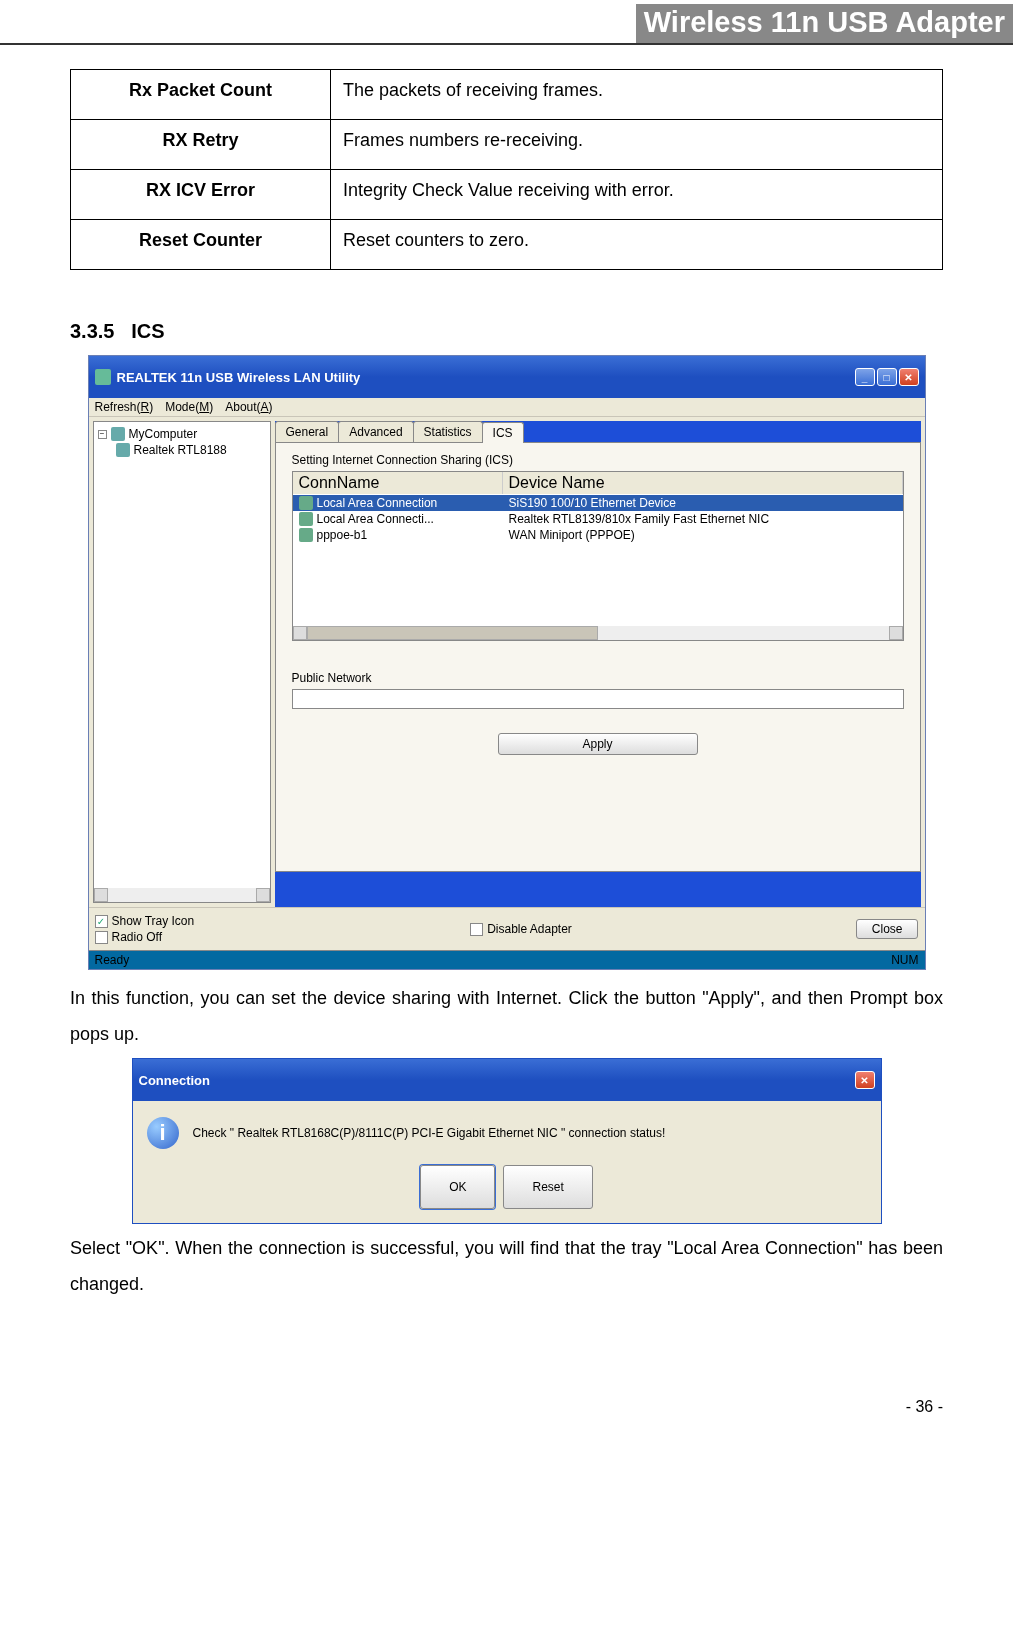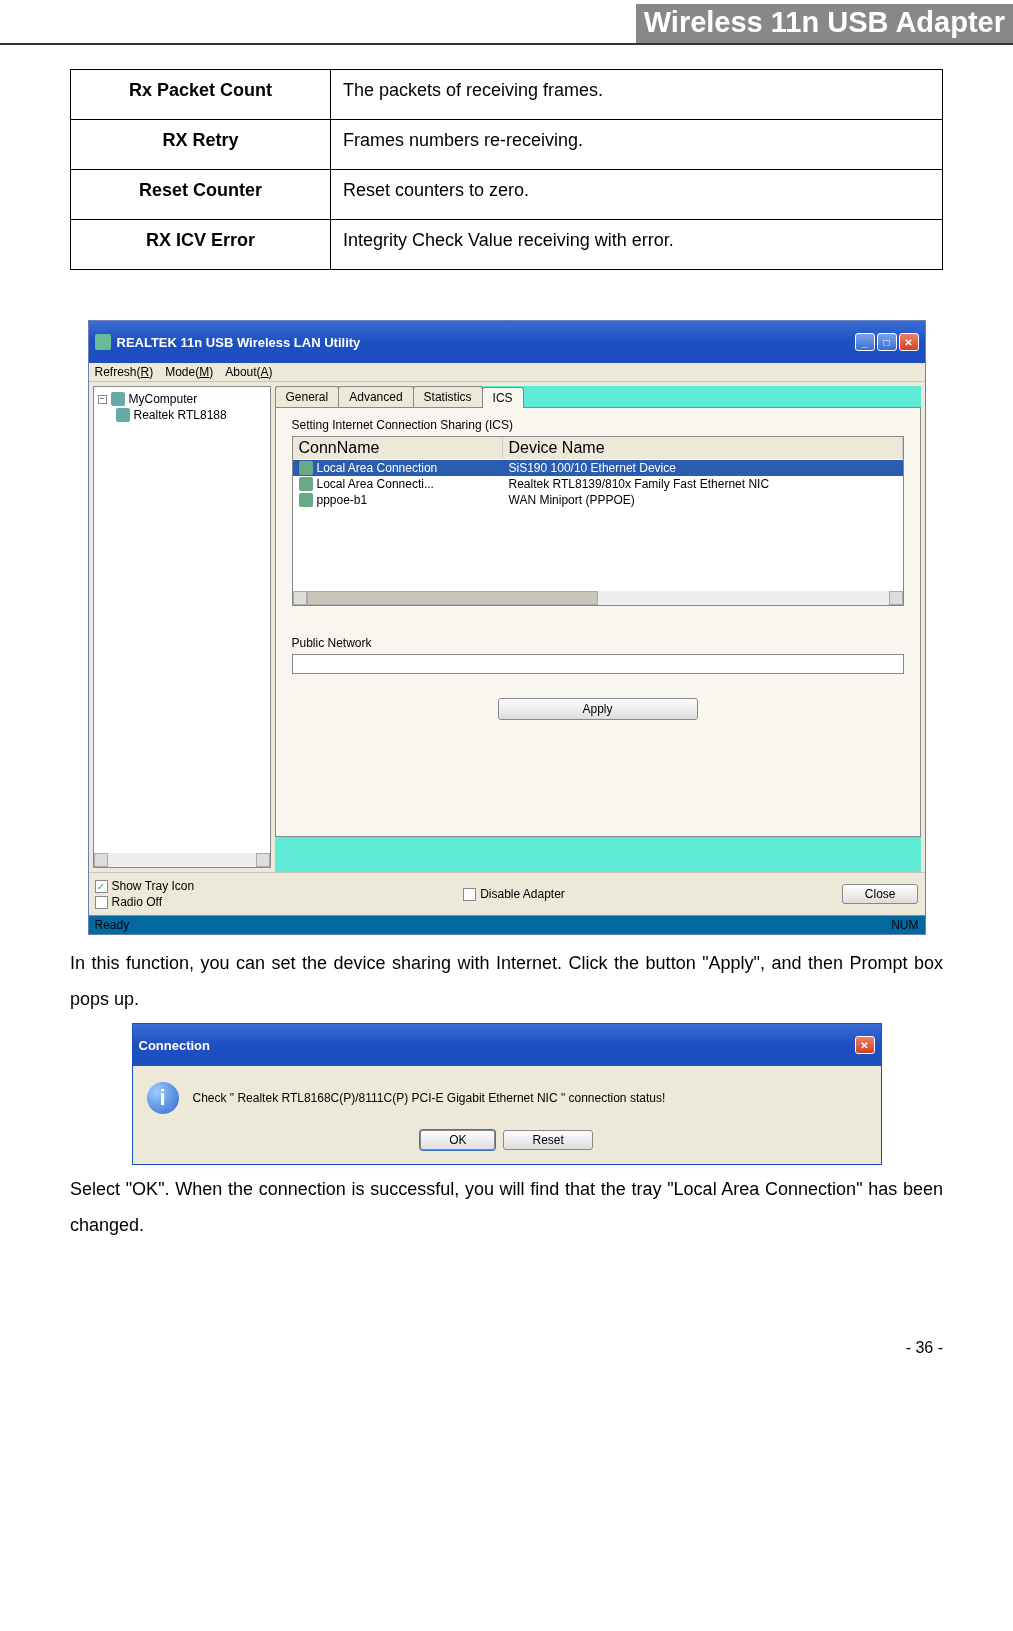--- a/index.html
+++ b/index.html
@@ -97,21 +97,21 @@
       position: relative;
     }
     .tree-item { display: flex; align-items: center; gap: 4px; padding: 1px 0; white-space: nowrap; }
     .tree-item.indent { margin-left: 18px; }
     .tree-toggle { width: 9px; height: 9px; border: 1px solid #888; font-size: 8px; display: flex; align-items: center; justify-content: center; line-height: 1; }
     .tree-icon { width: 14px; height: 14px; background: #6aa; border-radius: 2px; }
     .tree-scroll-h { position: absolute; bottom: 0; left: 0; right: 0; height: 14px; background: #ece9d8; display: flex; }
     .tree-scroll-h .arrow { width: 14px; background: #ddd; border: 1px solid #aaa; }
     .tree-scroll-h .track { flex: 1; background: #eee; }
     .right-pane { flex: 1; padding: 4px 4px 0 0; display: flex; flex-direction: column; }
-    .tabs-area { flex: 1; background: #5eead4; }
+    .tabs-area { flex: 1; background: #1d4ed8; }
     .tab-row { display: flex; }
     .tab {
       padding: 3px 10px;
       background: #ece9d8;
       border: 1px solid #888;
       border-bottom: none;
       border-radius: 3px 3px 0 0;
       margin-right: -1px;
       position: relative;
       z-index: 1;
@@ -158,21 +158,21 @@
       align-items: center;
       padding: 6px 6px;
       border-top: 1px solid #c9c5b8;
       background: #ece9d8;
     }
     .checks { display: flex; flex-direction: column; gap: 2px; }
     .check-item { display: flex; align-items: center; gap: 4px; }
     .chk { width: 13px; height: 13px; border: 1px solid #888; background: #fff; font-size: 10px; color: #2a7; display: flex; align-items: center; justify-content: center; }
     .center-check { display: flex; align-items: center; gap: 4px; }
     .close-btn {
-      padding: 2px 22px;
+      padding: 2px 15px;
       background: linear-gradient(to bottom, #fff, #ddd);
       border: 1px solid #888;
       border-radius: 3px;
       margin-left: 8px;
     }
     .statusbar { display: flex; justify-content: space-between; border-top: 1px solid #888; padding: 2px 6px; background: #0369a1; }
     .body-text { font-size: 18px; line-height: 2.0; text-align: justify; margin-bottom: 6px; }
     .dialog {
       width: 750px;
       margin: 0 auto 6px auto;
@@ -185,21 +185,21 @@
     .dialog-body { padding: 16px 14px; display: flex; align-items: center; gap: 14px; }
     .info-icon {
       width: 32px; height: 32px; border-radius: 50%;
       background: radial-gradient(circle at 30% 30%, #9cf, #36c);
       color: #fff; font-size: 22px; font-weight: bold;
       display: flex; align-items: center; justify-content: center;
       flex-shrink: 0;
     }
     .dialog-buttons { display: flex; justify-content: center; gap: 8px; padding: 0 14px 14px 14px; }
     .dialog-btn {
-      padding: 2px 28px;
+      padding: 14px 28px;
       background: linear-gradient(to bottom, #fff, #ddd);
       border: 1px solid #888;
       border-radius: 3px;
     }
     .dialog-btn.default { box-shadow: 0 0 0 1px #3a6ed5; }
     .page-number { text-align: right; font-size: 16px; padding-right: 70px; padding-top: 60px; }
     u { text-decoration: underline; }
   </style>
 </head>
 <body>
@@ -214,30 +214,33 @@
     <tbody>
         <tr>
       <td class="label">Rx Packet Count</td>
       <td>The packets of receiving frames.</td>
     </tr>
     <tr>
       <td class="label">RX Retry</td>
       <td>Frames numbers re-receiving.</td>
     </tr>
     <tr>
+      <td class="label">RX ICV Error</td>
+      <td>Integrity Check Value receiving with error.</td>
+    </tr>
+    <tr>
       <td class="label">Reset Counter</td>
       <td>Reset counters to zero.</td>
     </tr>
-    <tr>
-      <td class="label">RX ICV Error</td>
-      <td>Integrity Check Value receiving with error.</td>
-    </tr>
   </tbody>
     </table>
 
+  <div class="section-heading">
+    <span>3.3.5</span>&nbsp;&nbsp;&nbsp;<span>ICS</span>
+  </div>
 
   <div class="app-window">
     <div class="titlebar">
       <div class="titlebar-left">
         <span class="win-icon"></span>
         <span>REALTEK 11n USB Wireless LAN Utility</span>
       </div>
       <div class="win-controls">
         <span class="win-btn">_</span>
         <span class="win-btn">□</span>

